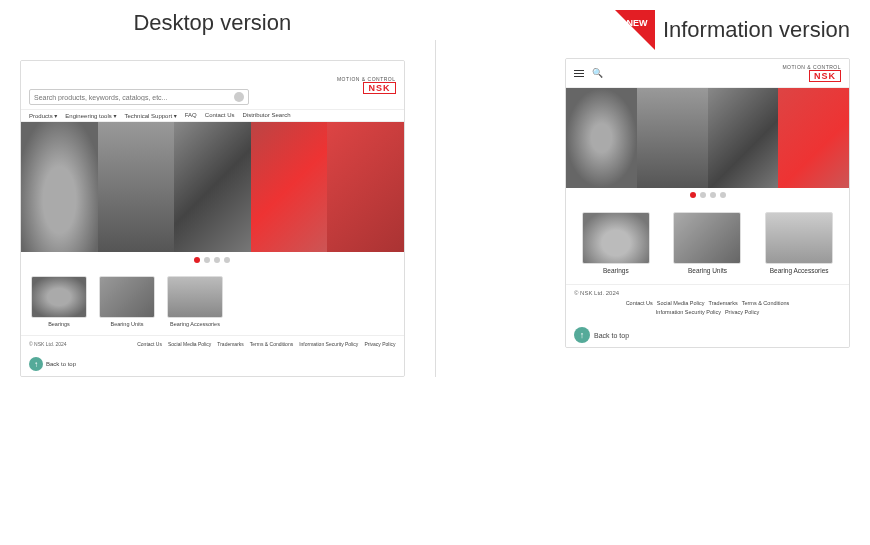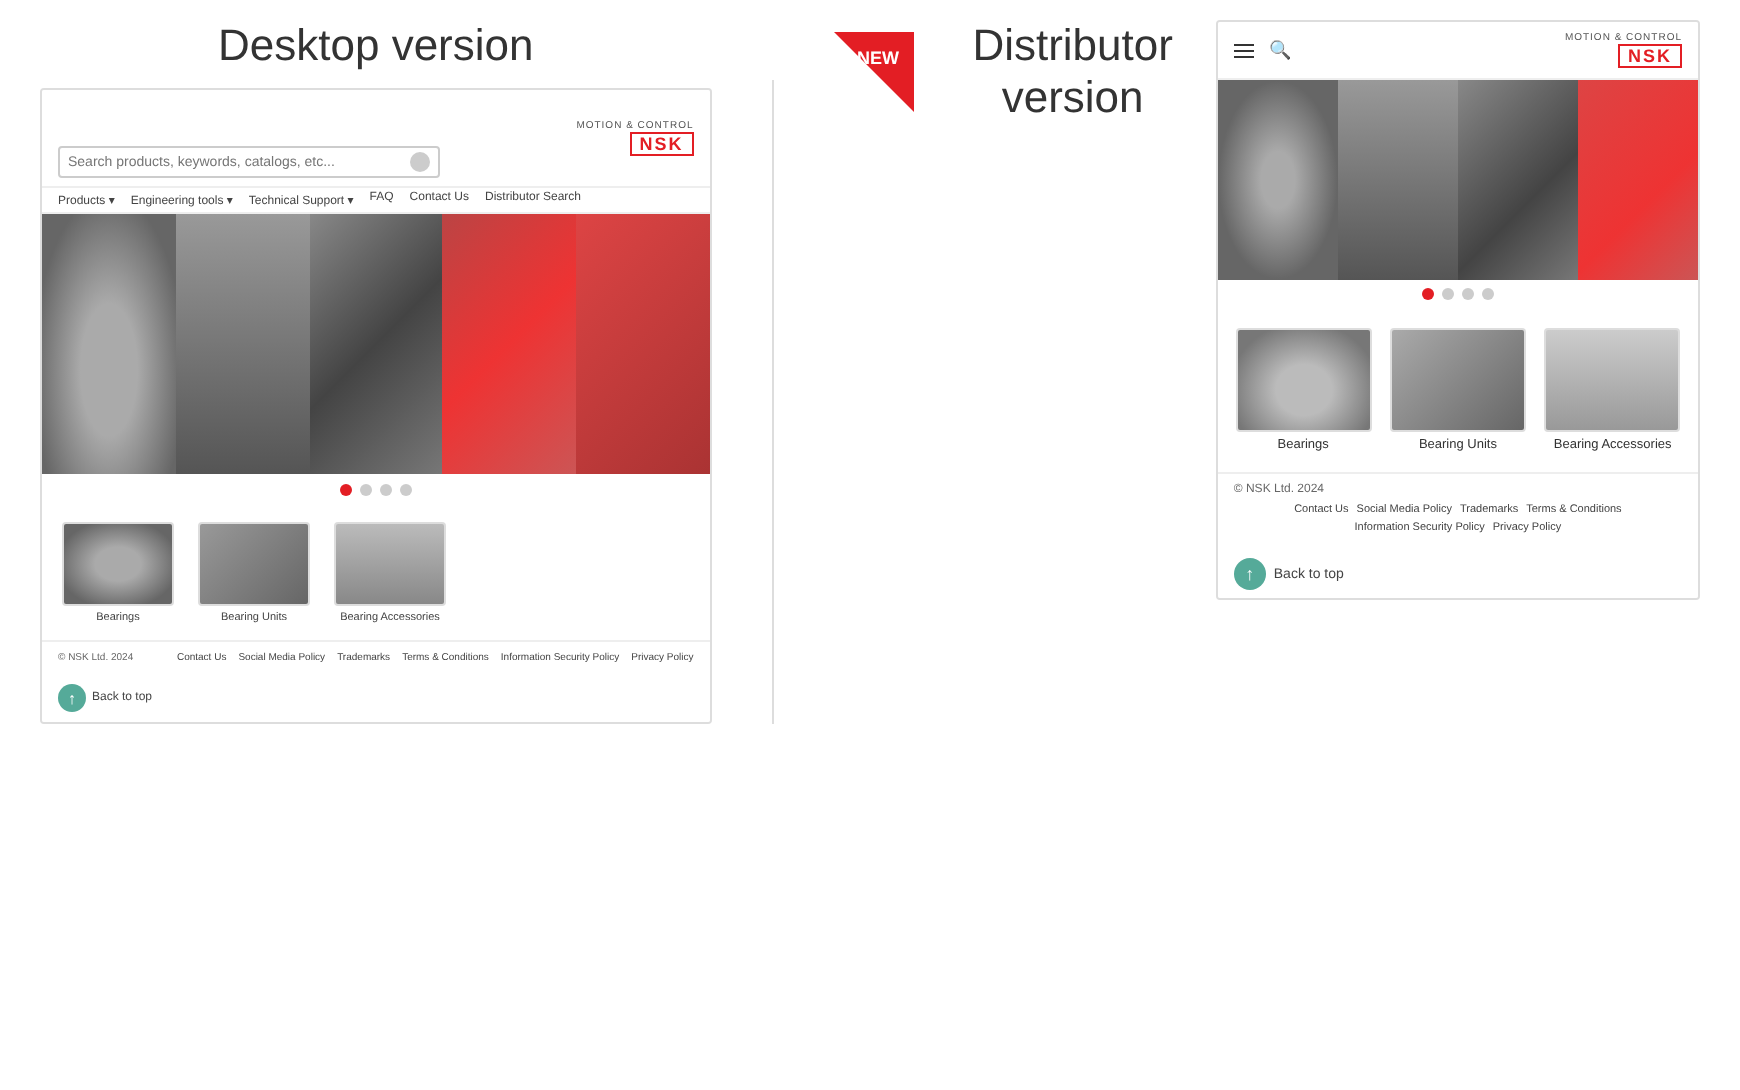--- a/index.html
+++ b/index.html
@@ -25,21 +25,21 @@
     .desktop-version {
       flex: 1;
       display: flex;
       flex-direction: column;
       align-items: center;
     }
     .version-title {
       font-size: 22px;
       font-weight: 400;
       color: #333;
-      margin-bottom: 8px;
+      margin-bottom: 24px;
       text-align: center;
     }
     .desktop-mockup {
       width: 100%;
       background: #f5f5f5;
       border: 1px solid #ddd;
       border-radius: 2px;
       overflow: hidden;
     }
     
@@ -222,21 +222,22 @@
       width: 1px;
       background: #ddd;
       align-self: stretch;
       margin-top: 30px;
     }
 
     
     .smartphone-version {
       flex: 1;
       display: flex;
-      align-items: flex-start;
+      flex-direction: column;
+      align-items: flex-end;
     }
     .smartphone-title-row {
       display: flex;
       align-items: center;
       gap: 8px;
       margin-bottom: 8px;
     }
 
     .smartphone-mockup {
       width: 285px;
@@ -468,21 +469,21 @@
 
   <div class="smartphone-version">
     <div class="smartphone-title-row">
 
       <div style="position:relative;width:40px;height:40px;flex-shrink:0;">
         <svg width="40" height="40" viewBox="0 0 40 40">
           <polygon points="0,0 40,0 40,40" fill="#e31e24"></polygon>
           <text x="22" y="16" fill="white" font-size="9" font-weight="900" text-anchor="middle" font-family="Arial">NEW</text>
         </svg>
       </div>
-      <h2 class="version-title" style="margin-bottom:0;">Distributor version</h2>
+      <h2 class="version-title" style="margin-bottom:0;">Information version</h2>
     </div>
 
     <div class="smartphone-mockup">
 
       <div class="smartphone-topbar">
         <div class="topbar-left">
           <div class="hamburger-icon">
             <div class="hamburger-line"></div>
             <div class="hamburger-line"></div>
             <div class="hamburger-line"></div>

